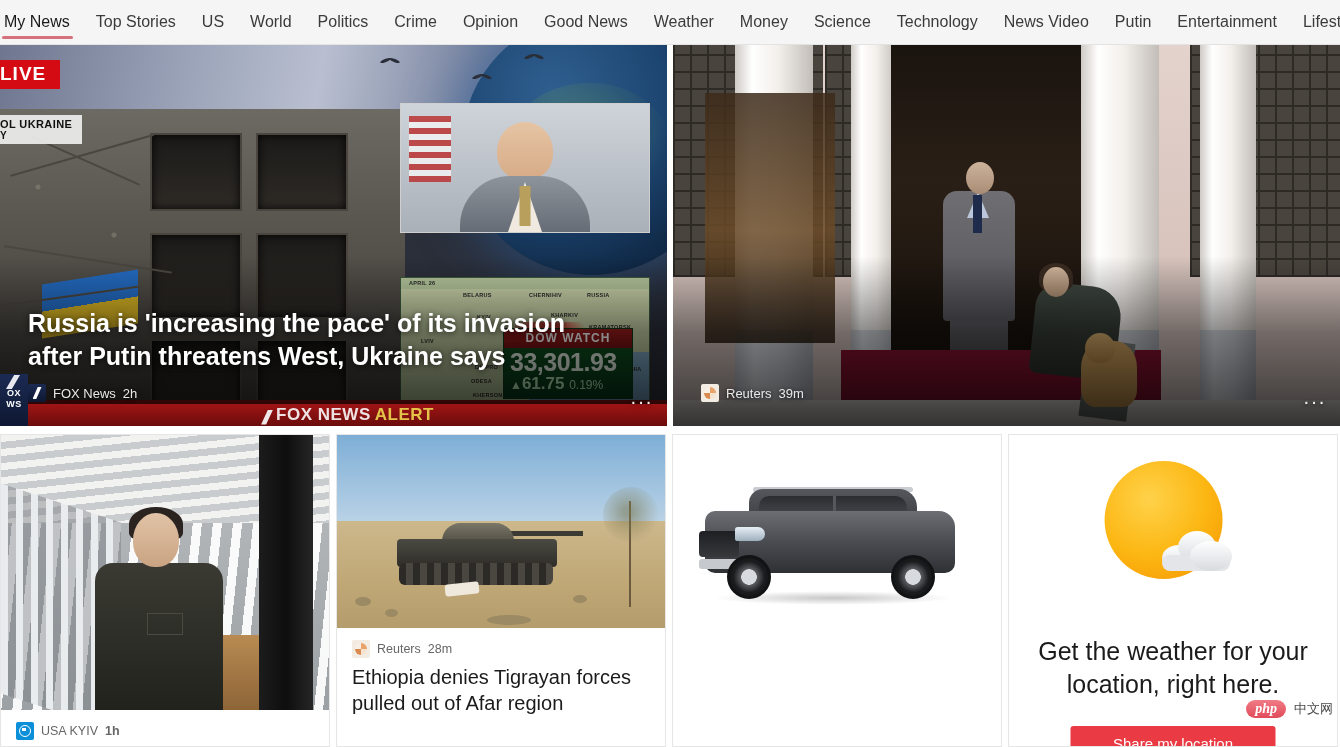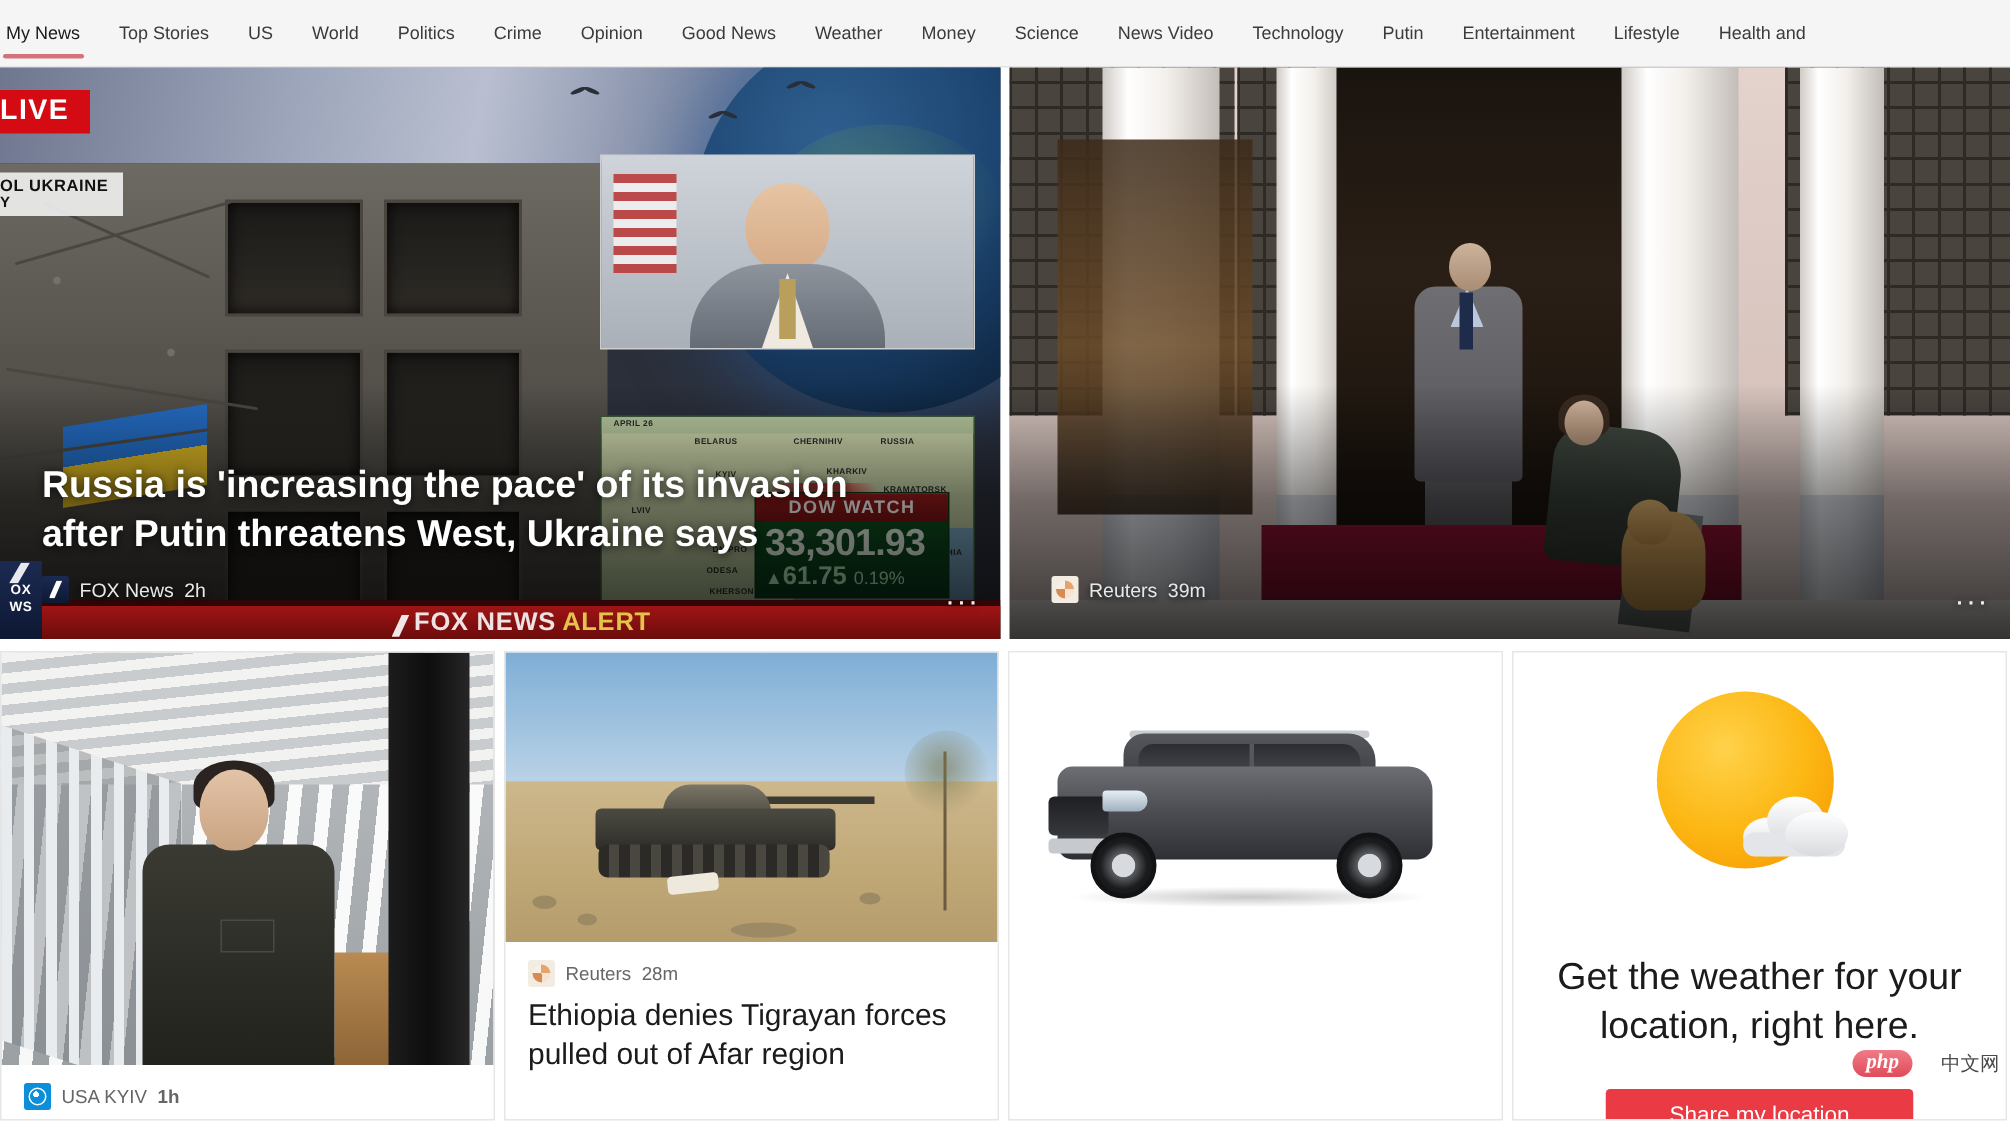--- a/index.html
+++ b/index.html
@@ -18,21 +18,21 @@
     border-bottom: 1px solid #e3e3e3;
     display: flex; align-items: flex-start;
     overflow: hidden;
     white-space: nowrap;
   }
   .nav-item {
     position: relative;
     height: 44px;
     display: flex; align-items: center;
     padding: 0 13px;
-    font-size: 12px;
+    font-size: 16px;
     color: #3b3b3b;
     cursor: pointer;
     flex: 0 0 auto;
   }
   .nav-item:first-child { padding-left: 4px; }
   .nav-item.active { color: #1a1a1a; }
   .nav-item.active::after {
     content: "";
     position: absolute; left: 2px; right: 10px; bottom: 5px;
     height: 3px; background: #d4717a; border-radius: 2px;
@@ -478,21 +478,21 @@
   }
   .wx-btn {
     position:absolute; left: 50%; transform: translateX(-50%);
     bottom: -14px; width: 205px; height: 34px;
     background: #ea3b45; border-radius: 3px;
     color:#fff; font-size:15px; display:flex; align-items:center; justify-content:center;
     cursor:pointer;
   }
   .watermark {
     position:absolute; right: 4px; bottom: 28px;
-    display:flex; align-items:center; gap: 19px; margin-left: 10px;
+    display:flex; align-items:center; gap: 8px; margin-left: 10px;
   }
   .wm-php {
     background: linear-gradient(180deg,#f07b86,#e14b5a);
     color:#fff; font-style: italic; font-weight: bold; font-size: 14px;
     padding: 1px 9px; border-radius: 9px;
     font-family: "Liberation Serif", serif;
   }
   .wm-cn { color:#4a4a4a; font-size: 13px; }
 </style>
 </head>
@@ -526,24 +526,24 @@
   <div class="nav-item">
       <span>Weather</span>
     </div>
   <div class="nav-item">
       <span>Money</span>
     </div>
   <div class="nav-item">
       <span>Science</span>
     </div>
   <div class="nav-item">
+      <span>Technology</span>
+    </div>
+  <div class="nav-item">
       <span>News Video</span>
-    </div>
-  <div class="nav-item">
-      <span>Technology</span>
     </div>
   <div class="nav-item">
       <span>Putin</span>
     </div>
   <div class="nav-item">
       <span>Entertainment</span>
     </div>
   <div class="nav-item">
       <span>Lifestyle</span>
     </div>

